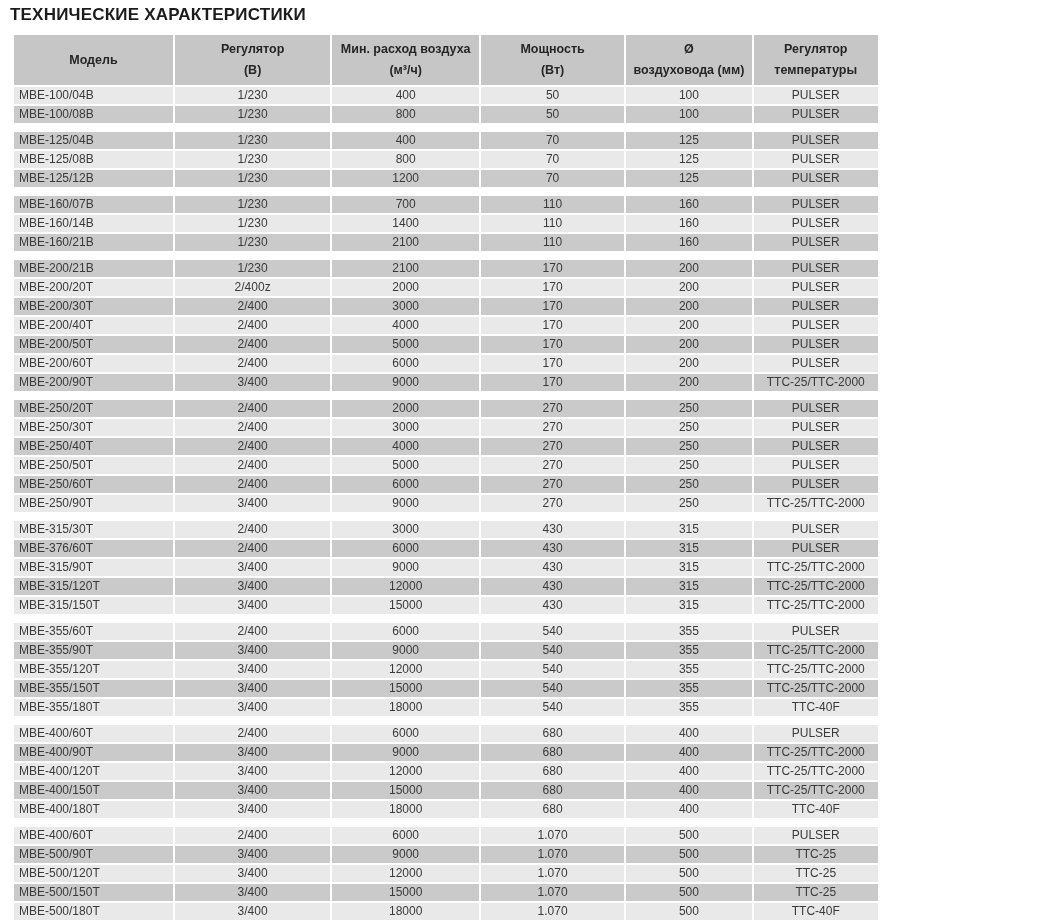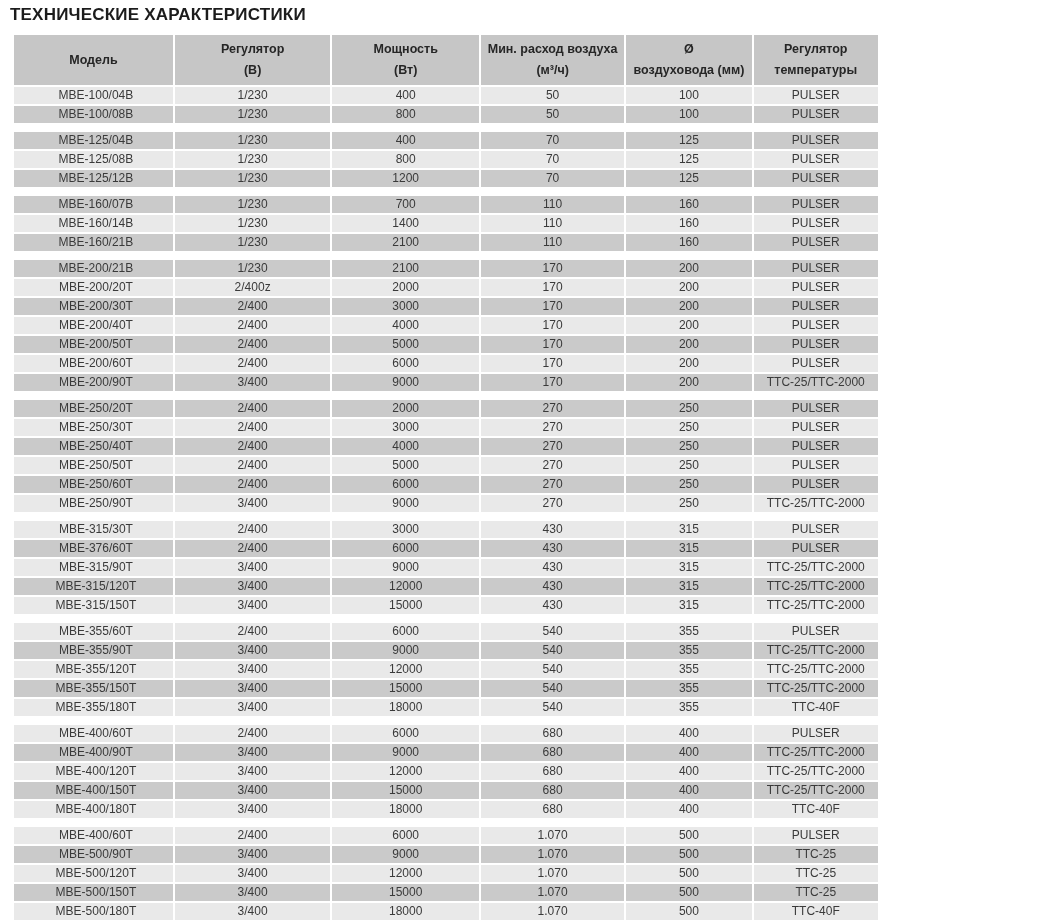--- a/index.html
+++ b/index.html
@@ -61,21 +61,21 @@
   .td {
     height: 17px;
     line-height: 17px;
     font-size: 12px;
     color: var(--cell_text);
     text-align: center;
     white-space: nowrap;
     overflow: hidden;
   }
   .td.col0 {
-    text-align: center;
+    text-align: left;
     padding-left: 5px;
   }
   .spacer {
     height: 7px;
     background: var(--page_bg);
   }
 </style>
 </head>
 <body>
 
@@ -84,27 +84,27 @@
 
   <div class="spec-table">
     <div class="thead grid-row">
         <div class="th col0">
           <div>Модель</div>
         </div>
         <div class="th col1">
           <div>Регулятор</div>
           <div>(В)</div>
         </div>
+        <div class="th col3">
+          <div>Мин. расход воздуха</div>
+          <div>(м³/ч)</div>
+        </div>
         <div class="th col2">
           <div>Мощность</div>
           <div>(Вт)</div>
-        </div>
-        <div class="th col3">
-          <div>Мин. расход воздуха</div>
-          <div>(м³/ч)</div>
         </div>
         <div class="th col4">
           <div>Ø</div>
           <div>воздуховода (мм)</div>
         </div>
         <div class="th col5">
           <div>Регулятор</div>
           <div>температуры</div>
         </div>
       </div>

